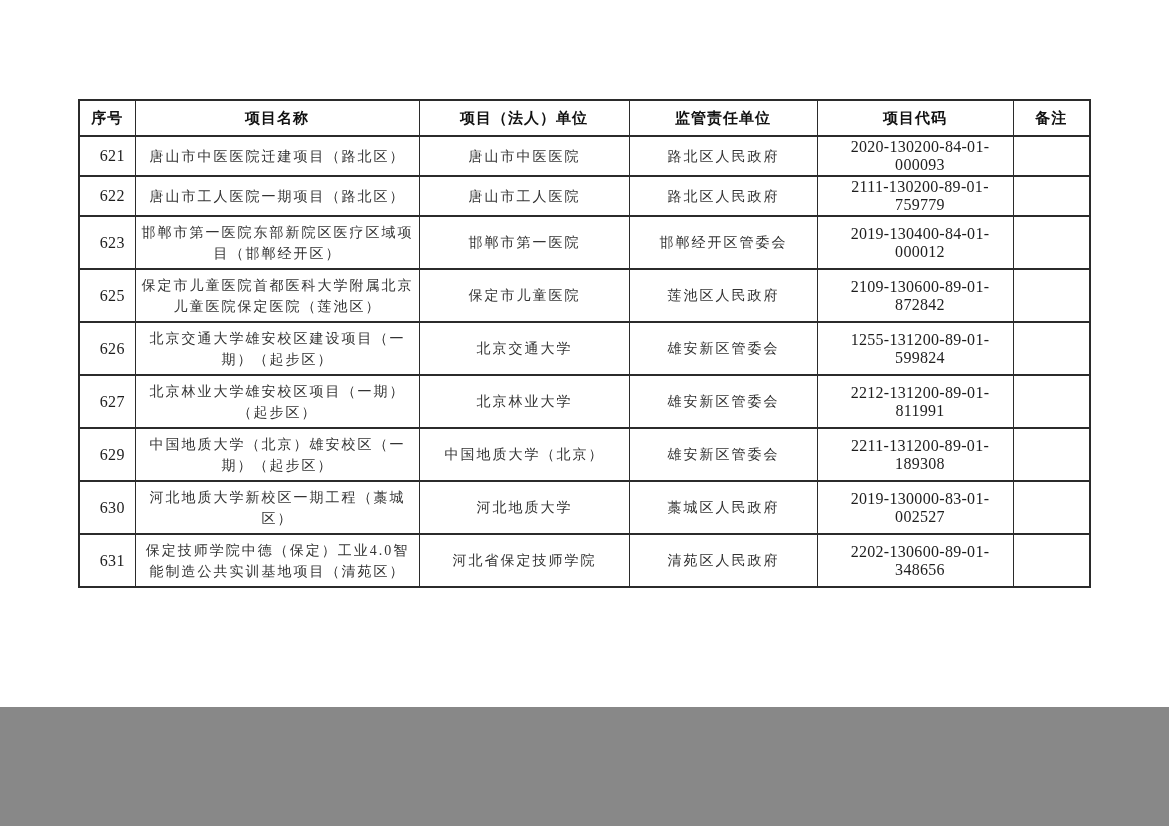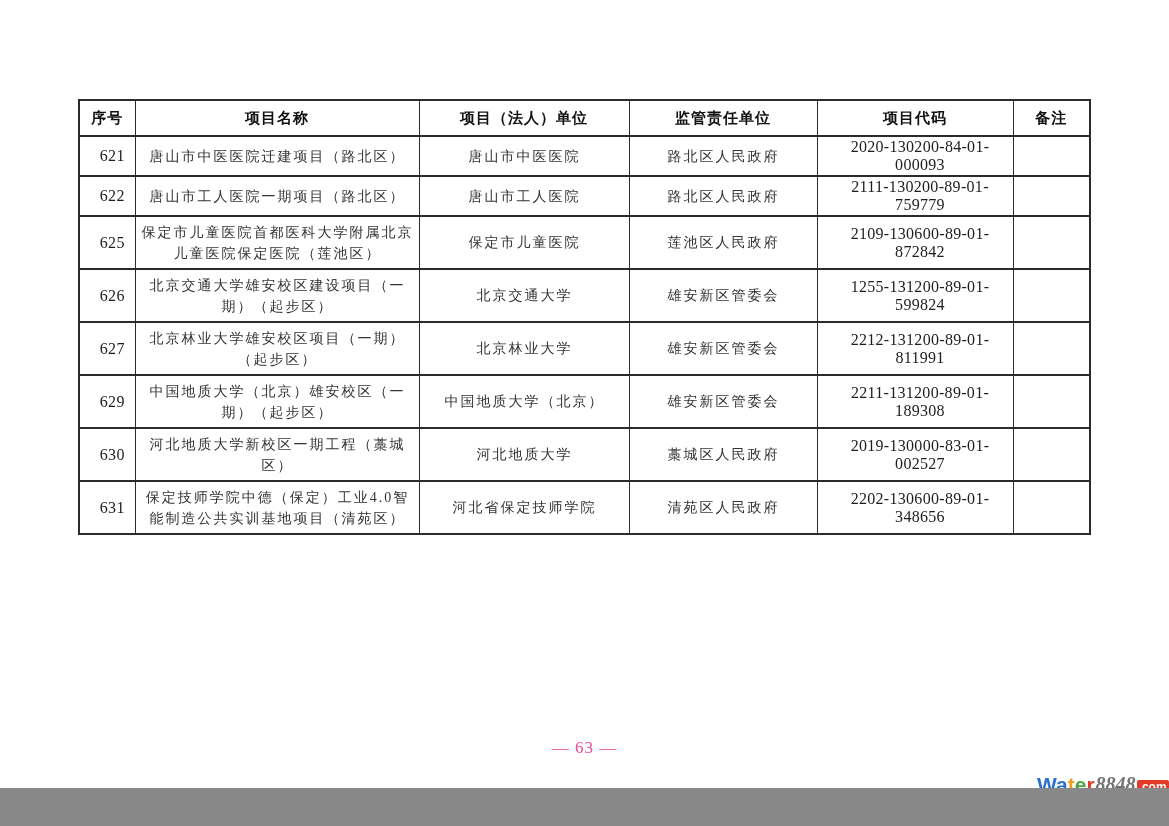--- a/index.html
+++ b/index.html
@@ -1,19 +1,19 @@
 <!DOCTYPE html>
 <html><head>
 <meta charset="utf-8">
 <style>
   html,body { margin:0; padding:0; background:#888; }
   .page {
     position: relative;
     width: 1169px;
-    height: 788px;
+    height: 707px;
     background: #ffffff;
     margin: 0 auto;
     overflow: hidden;
     font-family: "Liberation Serif", serif;
   }
 
   
   table.data-table {
     position: absolute;
     left: 78px;
@@ -168,20 +168,28 @@
         </tr>
         <tr>
           <td class="c0">622</td>
           <td class="c1">唐山市工人医院一期项目（路北区）</td>
           <td class="c2">唐山市工人医院</td>
           <td class="c3">路北区人民政府</td>
           <td class="c4">2111-130200-89-01-759779</td>
           <td class="c5"></td>
         </tr>
         <tr>
+          <td class="c0">623</td>
+          <td class="c1">邯郸市第一医院东部新院区医疗区域项目（邯郸经开区）</td>
+          <td class="c2">邯郸市第一医院</td>
+          <td class="c3">邯郸经开区管委会</td>
+          <td class="c4">2019-130400-84-01-000012</td>
+          <td class="c5"></td>
+        </tr>
+        <tr>
           <td class="c0">625</td>
           <td class="c1">保定市儿童医院首都医科大学附属北京儿童医院保定医院（莲池区）</td>
           <td class="c2">保定市儿童医院</td>
           <td class="c3">莲池区人民政府</td>
           <td class="c4">2109-130600-89-01-872842</td>
           <td class="c5"></td>
         </tr>
         <tr>
           <td class="c0">626</td>
           <td class="c1">北京交通大学雄安校区建设项目（一期）（起步区）</td>

